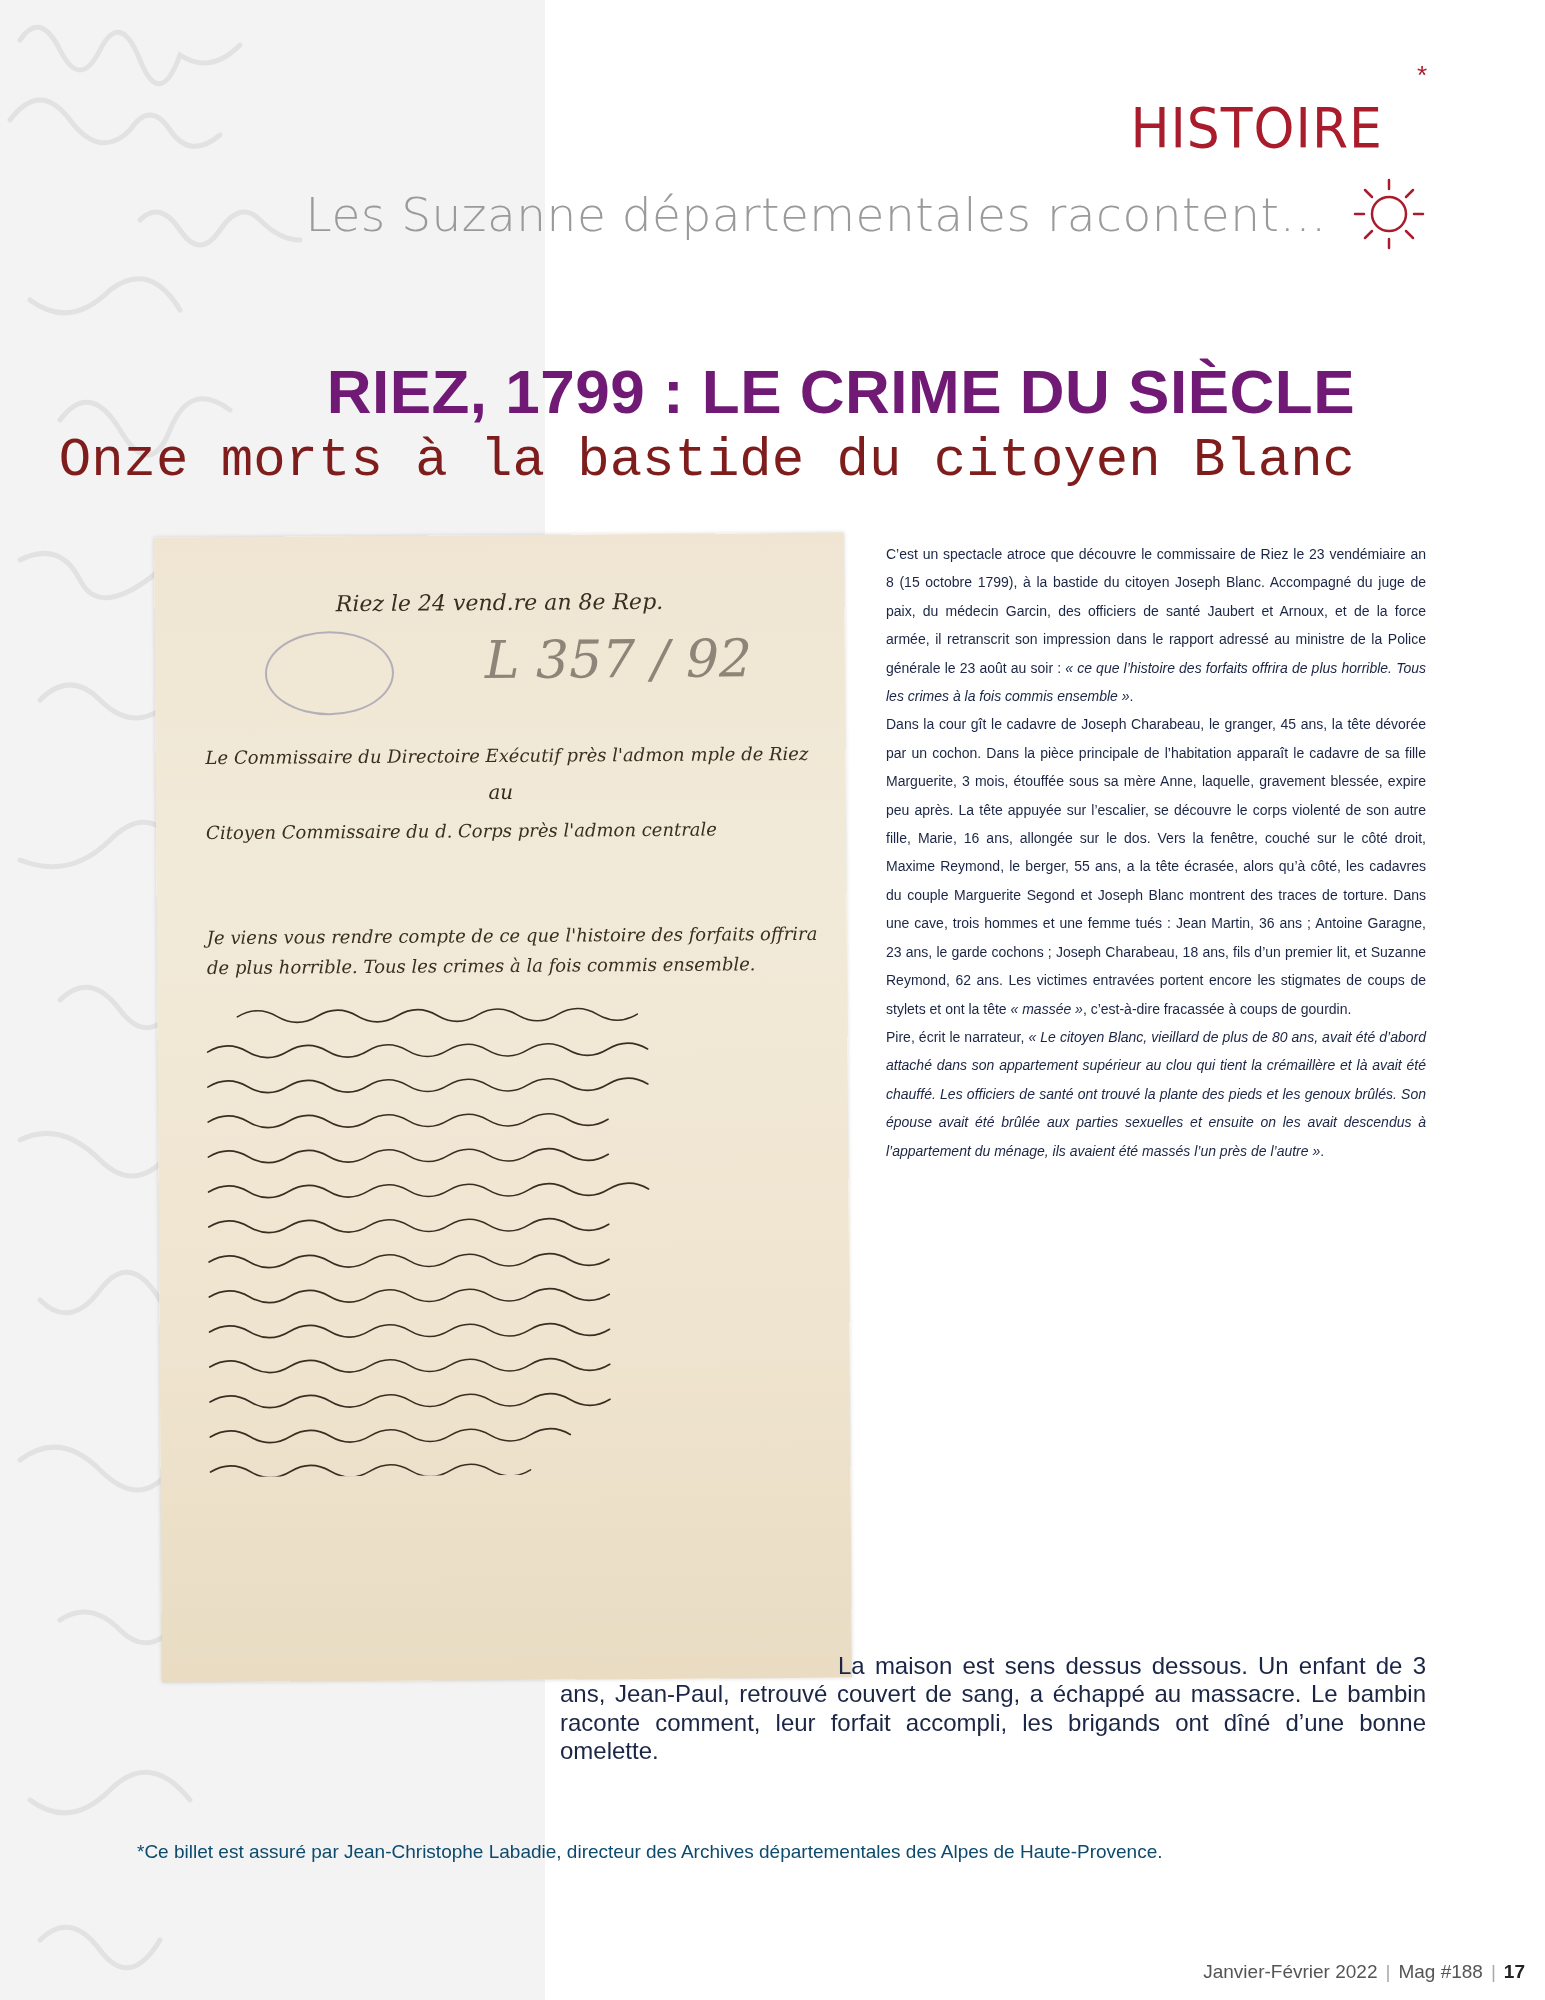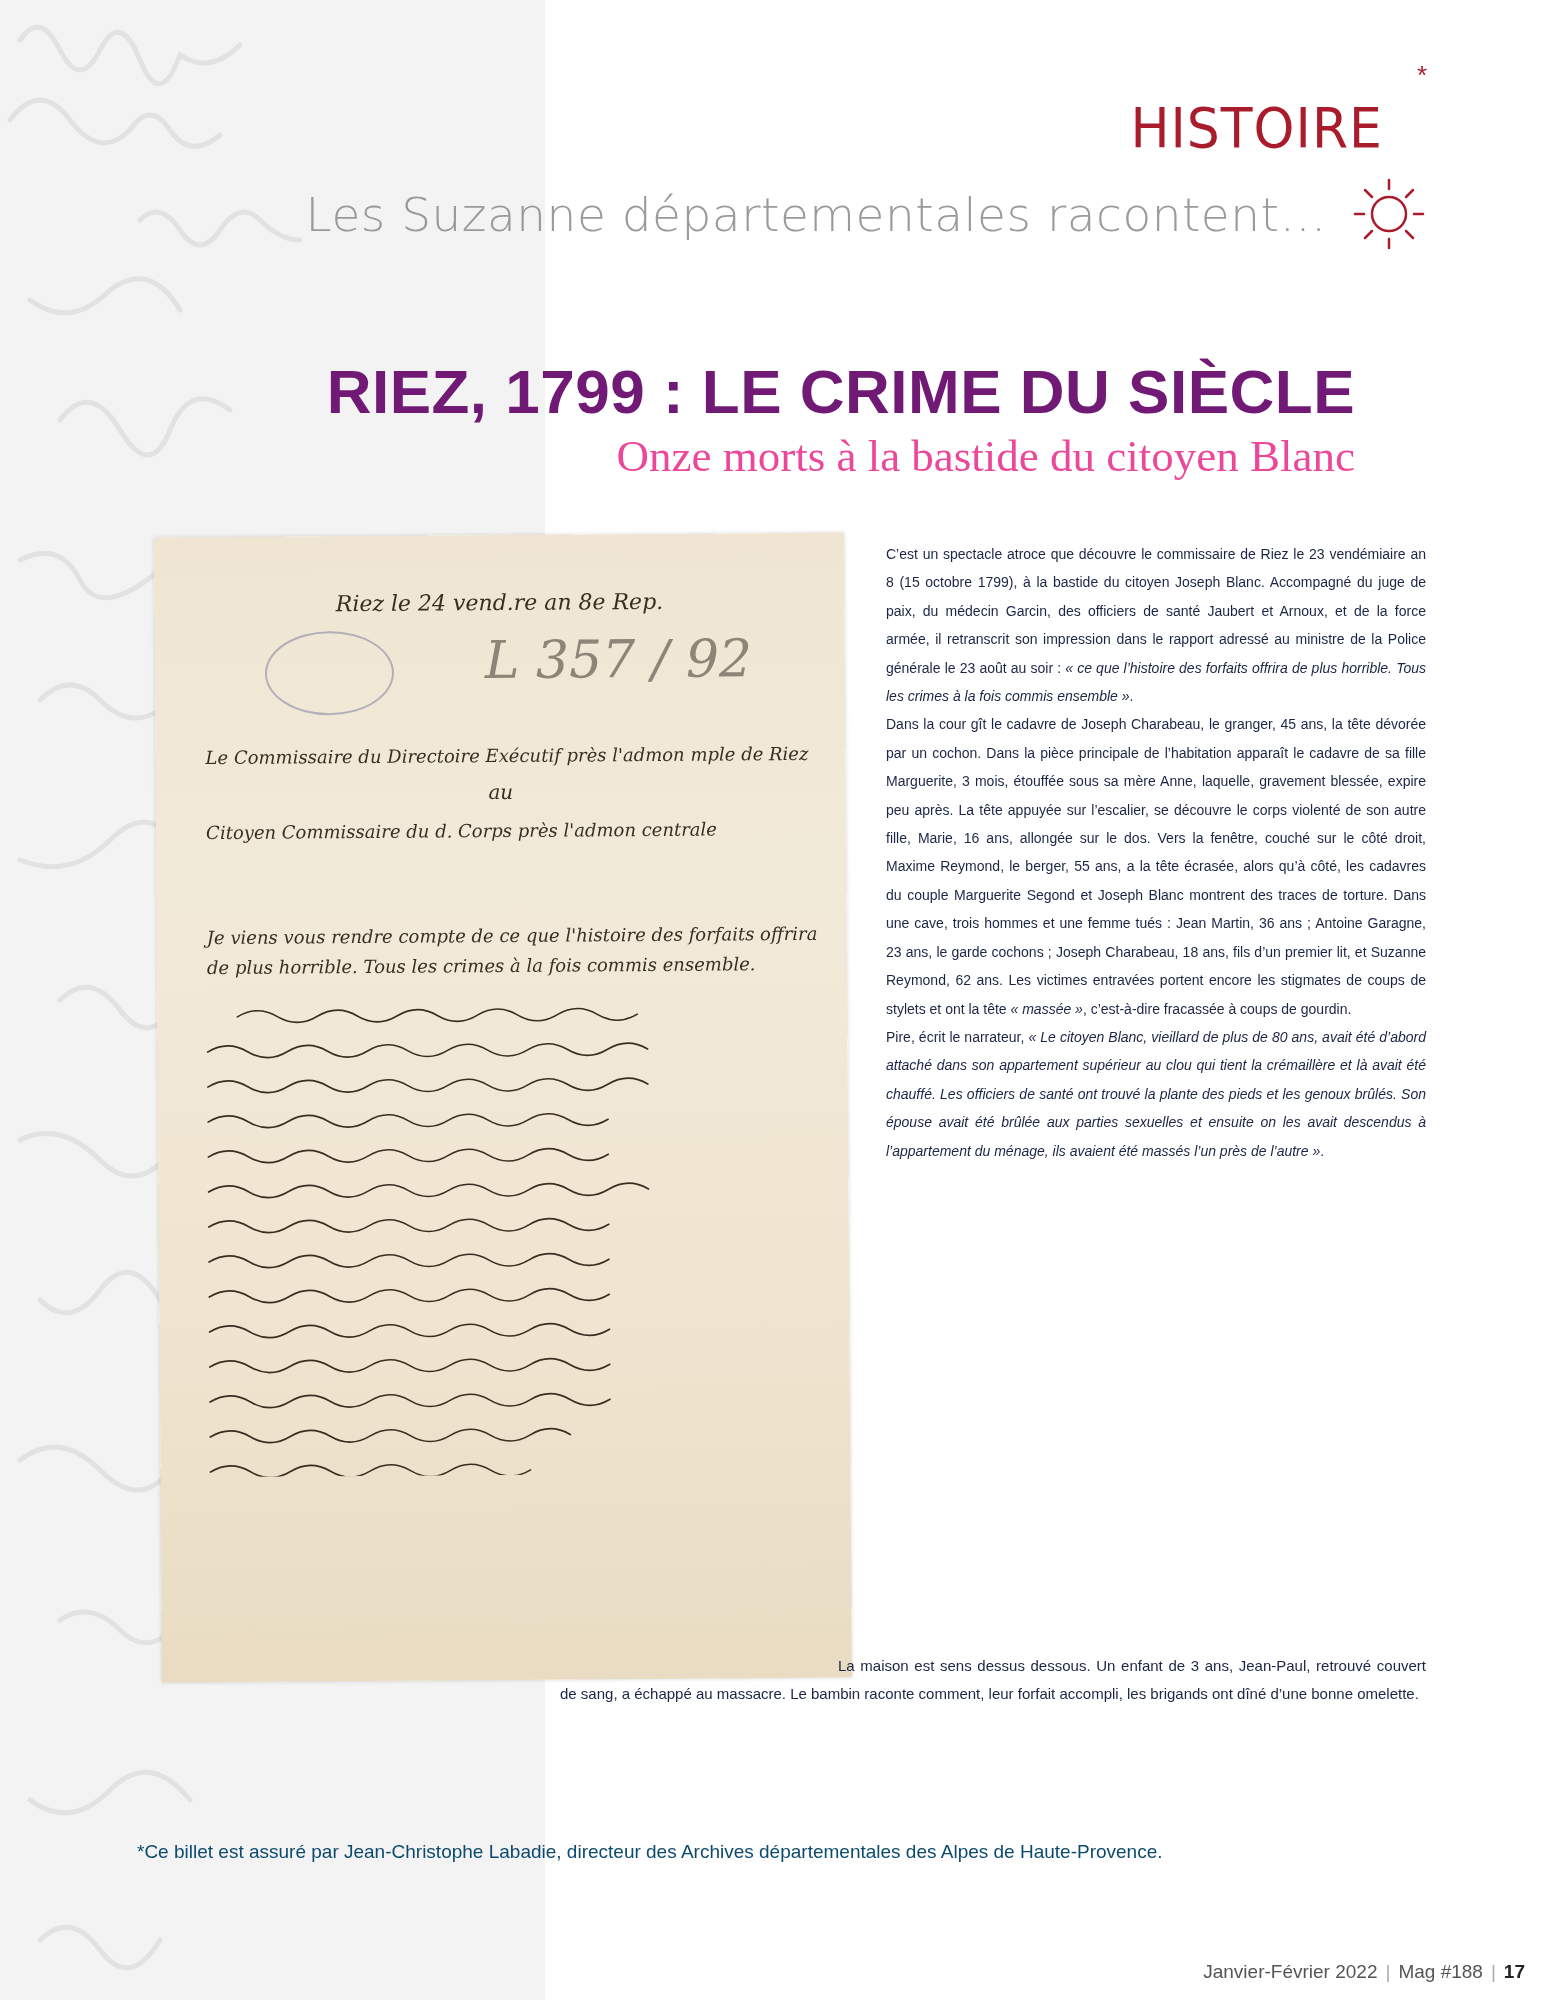--- a/index.html
+++ b/index.html
@@ -37,22 +37,22 @@
     font-size:47px; color:#9a9a9a; letter-spacing:0.5px; margin-right:24px;
   }
   .sun { width:76px; height:76px; }
   .article-title {
     position:absolute; right:190px; top:356px;
     font-family:"Liberation Sans", sans-serif; font-weight:bold;
     font-size:62px; color:#701a75; letter-spacing:0.5px; white-space:nowrap;
   }
   .article-subtitle {
     position:absolute; right:190px; top:430px;
-    font-family:Liberation Serif, serif; font-weight:normal;
-    font-size:45px; color:#ec4899; white-space:nowrap;
+    font-family:Liberation Mono, monospace; font-weight:normal;
+    font-size:54px; color:#7f1d1d; white-space:nowrap;
   }
   .manuscript {
     position:absolute; left:158px; top:535px; width:690px; height:1145px;
     background:linear-gradient(180deg,#efe5d2 0%,#f2ead9 30%,#efe4cf 70%,#e9dcc3 100%);
     box-shadow:0 0 4px rgba(0,0,0,0.15);
     transform:rotate(-0.4deg);
   }
   .manuscript .hand {
     position:absolute; left:0; right:0; font-family:"DejaVu Serif", serif;
     font-style:italic; color:#3a2e22; font-size:20px;
@@ -63,21 +63,21 @@
   }
   .body-col {
     position:absolute; left:886px; top:540px; width:540px;
     font-family:"Liberation Sans", sans-serif; font-size:14px; line-height:28.4px;
     color:#1b2545; text-align:justify;
   }
   .body-col p { margin:0; }
   .body-col em { font-style:italic; }
   .wide-para {
     position:absolute; left:560px; top:1652px; width:866px;
-    font-family:"Liberation Sans", sans-serif; font-size:15px; line-height:28.4px;
+    font-family:"Liberation Sans", sans-serif; font-size:24px; line-height:28.4px;
     color:#1b2545; text-align:justify;
   }
   .wide-para .indent { display:inline-block; width:278px; }
   .footnote {
     position:absolute; left:137px; top:1841px;
     font-family:"Liberation Sans", sans-serif; font-size:19px; color:#0c4a6e;
   }
   .folio {
     position:absolute; right:20px; top:1961px; font-size:19px; color:#555;
     font-family:"Liberation Sans", sans-serif;

